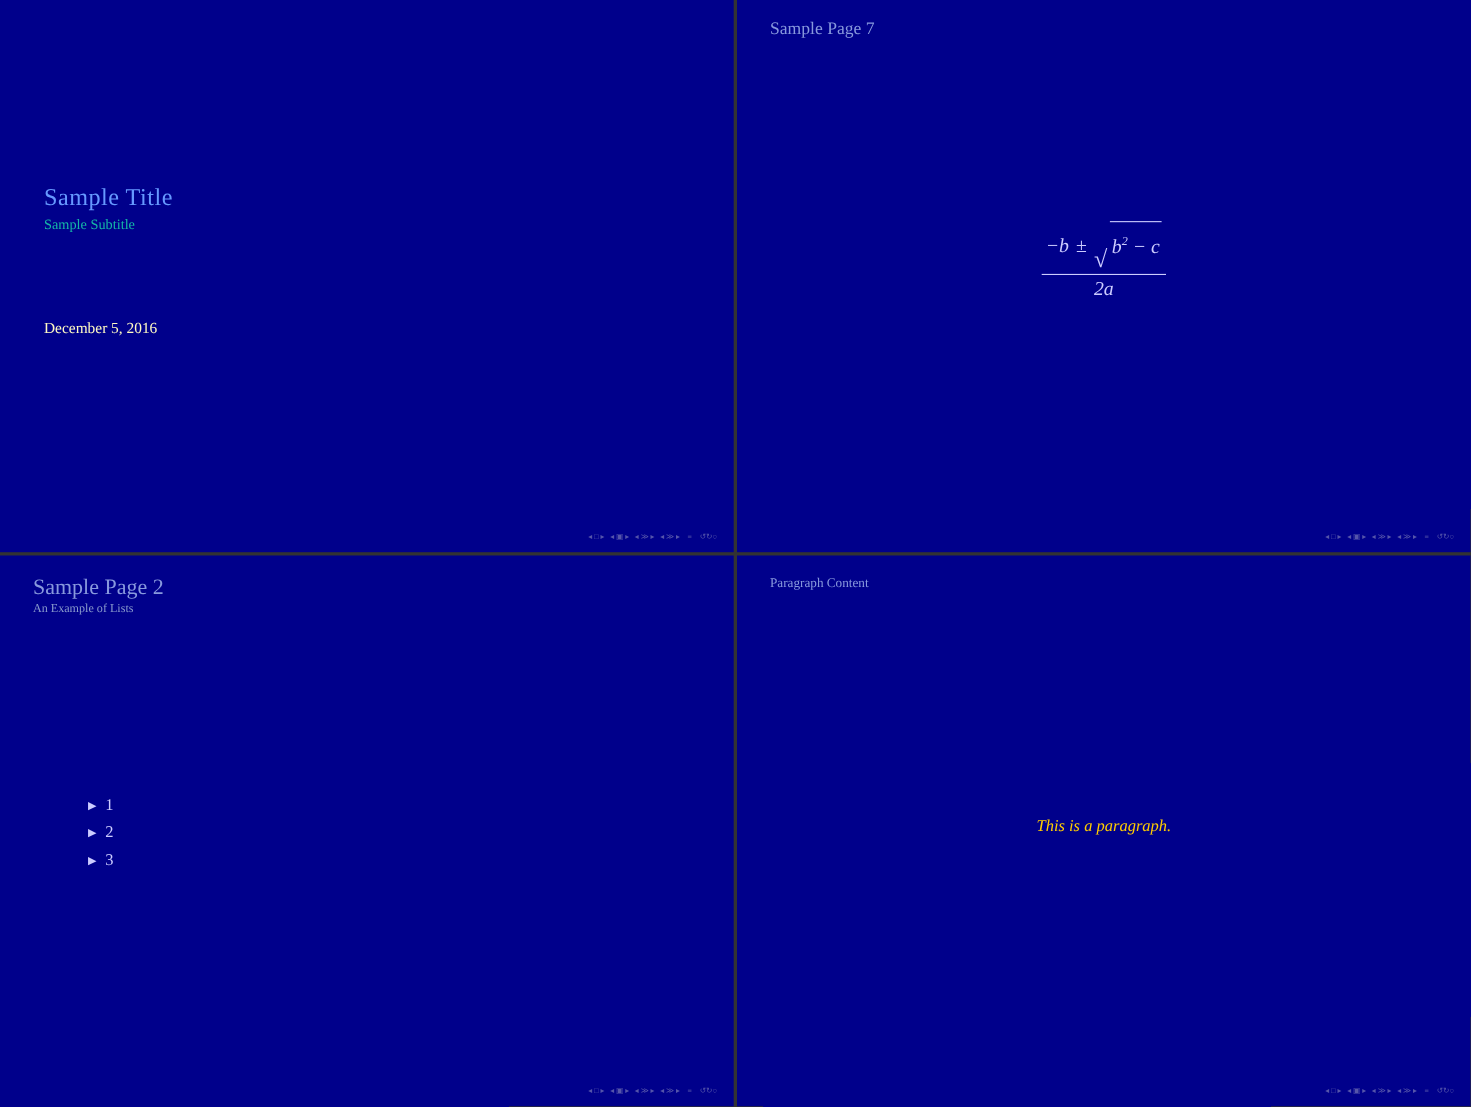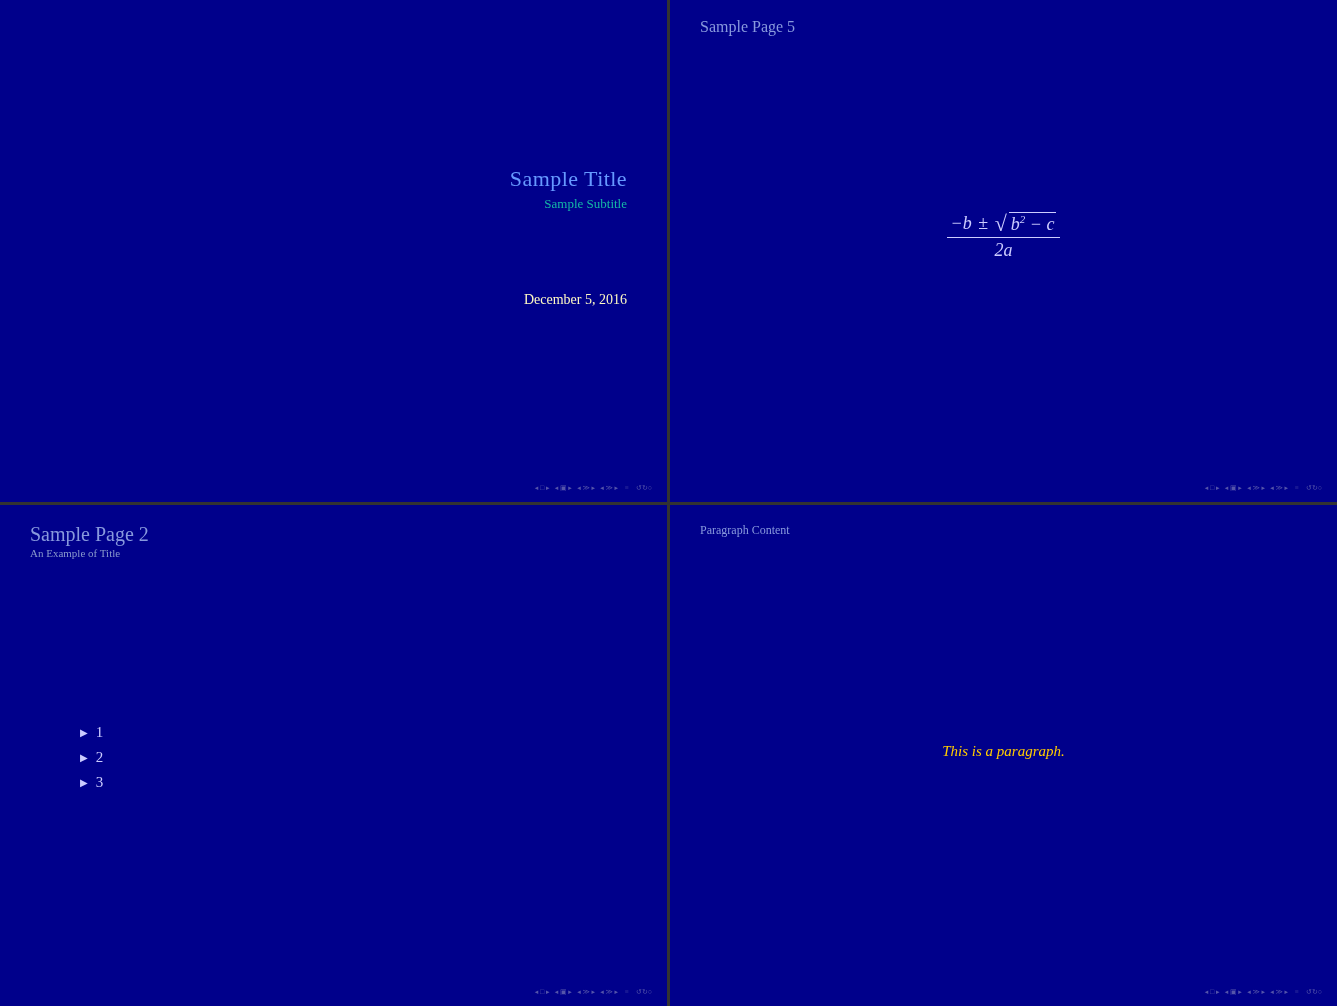--- a/index.html
+++ b/index.html
@@ -36,21 +36,21 @@
       align-items: center;
       justify-content: flex-end;
       padding: 0 15px;
       font-size: 8px;
       color: #8888cc;
       border-top: none;
     }
     
     .slide-1 .slide-content {
       justify-content: center;
-      align-items: flex-end;
+      align-items: flex-start;
     }
     .title-main {
       color: #6699ff;
       font-size: 22px;
       font-weight: normal;
       margin-bottom: 4px;
       letter-spacing: 0.02em;
     }
     .title-sub {
       color: #14b8a6;
@@ -106,21 +106,21 @@
       align-items: flex-end;
       position: relative;
     }
     .sqrt-symbol {
       font-size: 22px;
       line-height: 1;
       margin-right: 2px;
     }
     .sqrt-inner {
       border-top: 1.5px solid #ccccff;
-      padding: 0 2px;
+      padding: 12px 2px;
       font-style: italic;
     }
     .superscript {
       font-size: 11px;
       vertical-align: super;
       font-style: italic;
     }
 
     
     .slide-3 .slide-header-title {
@@ -184,21 +184,21 @@
   </div>
   <div class="slide-footer">
     <div class="nav-symbols">
       ◂ □ ▸ &nbsp; ◂ ▣ ▸ &nbsp; ◂ ≫ ▸ &nbsp; ◂ ≫ ▸ &nbsp;&nbsp; ≡ &nbsp;&nbsp; ↺↻○
     </div>
   </div>
 </div>
 
 <div class="slide slide-2">
   <div>
-    <span class="slide-header-title">Sample Page 5</span>
+    <span class="slide-header-title">Sample Page 7</span>
   </div>
   <div class="slide-content">
     <div class="math-content">
       <div class="fraction">
         <div class="frac-num">
           <span class="math-italic">−b</span>
           <span>&nbsp;±&nbsp;</span>
           <span class="sqrt-container">
             <span class="sqrt-symbol">√</span>
             <span class="sqrt-inner">
@@ -215,21 +215,21 @@
   </div>
   <div class="slide-footer">
     <div class="nav-symbols">
       ◂ □ ▸ &nbsp; ◂ ▣ ▸ &nbsp; ◂ ≫ ▸ &nbsp; ◂ ≫ ▸ &nbsp;&nbsp; ≡ &nbsp;&nbsp; ↺↻○
     </div>
   </div>
 </div>
 
 <div class="slide slide-3">
   <span class="slide-header-title">Sample Page 2</span>
-  <span class="slide-3-subtitle">An Example of Title</span>
+  <span class="slide-3-subtitle">An Example of Lists</span>
   <div class="slide-content" style="justify-content:center; align-items:flex-start; padding-left:60px;">
     <div class="list-content">
       <div class="list-item">
         <span class="list-bullet">▶</span>
         <span>1</span>
       </div>
       <div class="list-item">
         <span class="list-bullet">▶</span>
         <span>2</span>
       </div>

